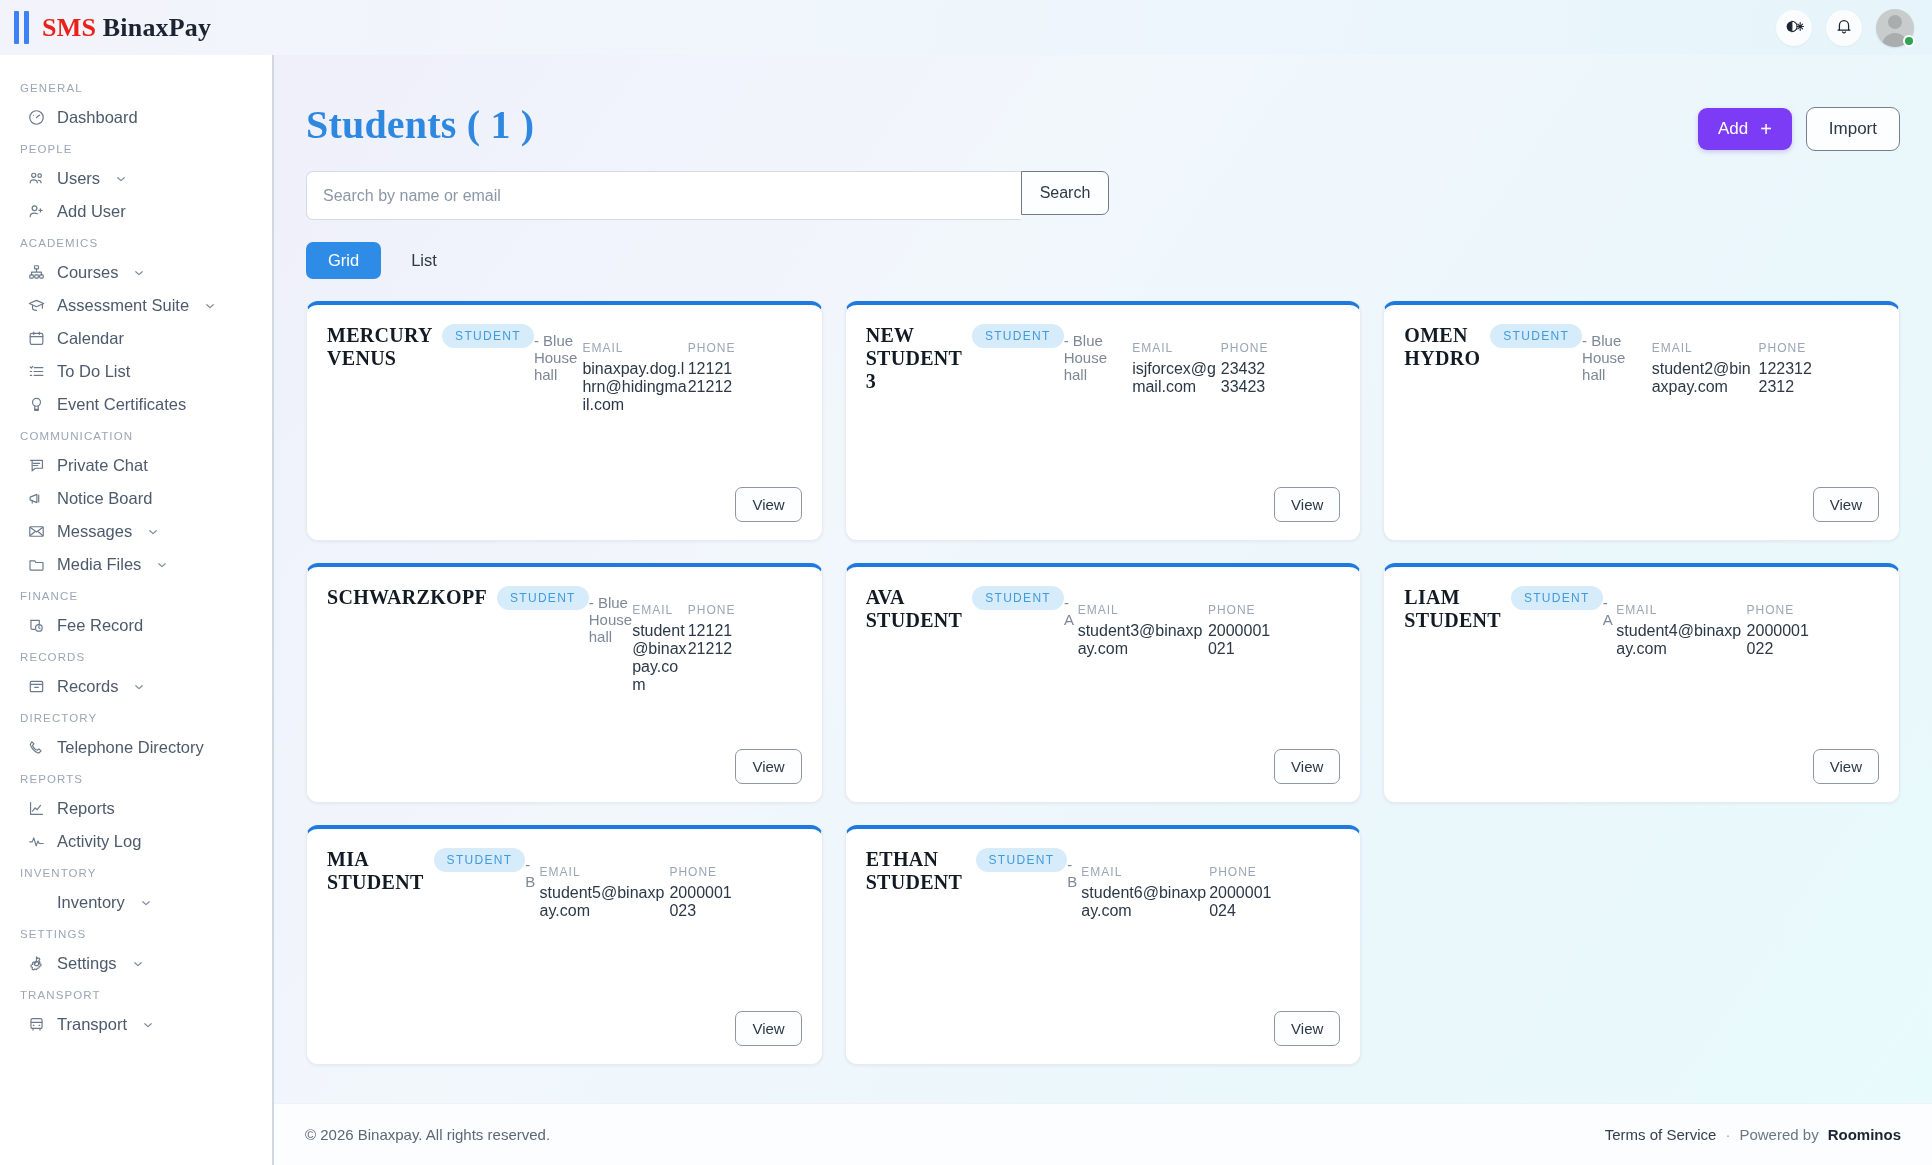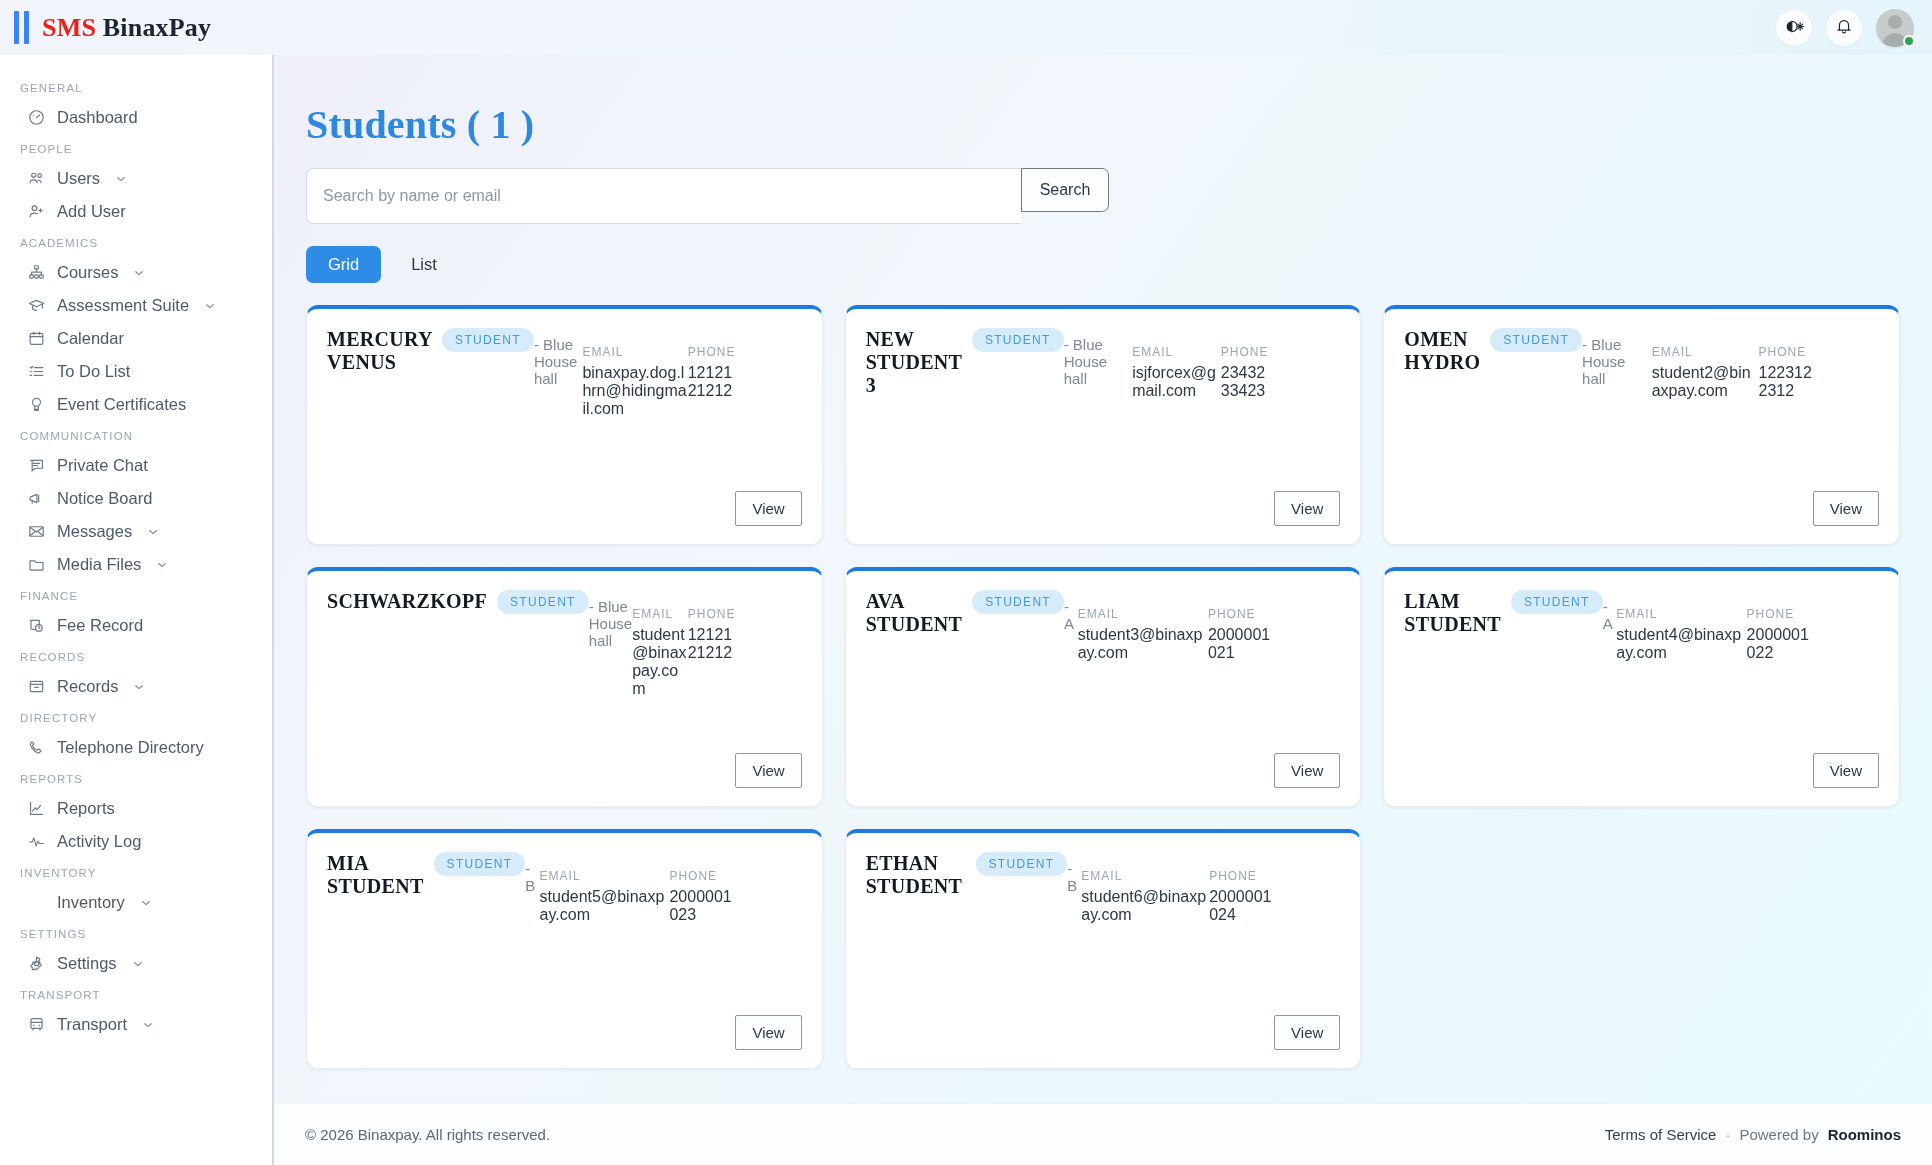--- a/index.html
+++ b/index.html
@@ -99,21 +99,21 @@
   .btn-add .plus { font-size: 20px; line-height: 1; font-weight: 400; }
   .btn-import {
     background: #fdfeff; color: #2b3847; border: 1px solid #76818f; border-radius: 9px;
     font-size: 17px; padding: 11px 22px; cursor: pointer;
     font-family: "Liberation Sans", sans-serif;
   }
 
   
   .search-row { margin-top: 20px; display: flex; width: 803px; }
   .search-input {
-    flex: 1; height: 56px; border: 1px solid #d4dbe4; border-right: none;
+    flex: 1; height: 49px; border: 1px solid #d4dbe4; border-right: none;
     border-radius: 7px 0 0 7px; background: #ffffff;
     padding: 0 16px; font-size: 16px; color: #2b3847;
     font-family: "Liberation Sans", sans-serif; outline: none;
   }
   .search-input::placeholder { color: #8b97a6; }
   .search-btn {
     height: 44px; min-width: 88px; border: 1px solid #6f7b8a;
     border-radius: 0 7px 7px 0; background: #fdfeff;
     font-size: 16px; color: #2b3847; cursor: pointer;
     font-family: "Liberation Sans", sans-serif;
@@ -152,21 +152,21 @@
     background: #d7ecfa; color: #3f9ade;
     font-size: 12px; letter-spacing: 1.3px;
     padding: 5px 13px; border-radius: 20px; white-space: nowrap;
   }
   .card-hall { margin-top: 8px; font-size: 15px; color: #7d8896; }
   .field { margin-top: 17px; }
   .field-label { font-size: 12px; letter-spacing: 1px; color: #9aa6b5; text-transform: uppercase; }
   .field-value { margin-top: 5px; font-size: 16px; color: #2b3847; word-break: break-all; }
   .card-actions { margin-top: auto; padding-top: 18px; }
   .btn-view {
-    border: 1px solid #8d97a4; background: #fdfeff; border-radius: 2px;
+    border: 1px solid #8d97a4; background: #fdfeff; border-radius: 7px;
     font-size: 15px; padding: 8px 16px; color: #2b3847; cursor: pointer;
     font-family: "Liberation Sans", sans-serif;
   }
 
   
   .footer {
     margin: 28px 0 0 0;
     background: #fbfdfe;
     border-top: 1px solid #eef2f6;
     padding: 22px 31px;
@@ -476,20 +476,27 @@
             </svg>
           </span>
         </div>
       </div>
 
     <div class="main">
       <div class="main-inner">
 
         <div class="page-head">
           <div class="page-title">Students ( 1 )</div>
+          <div class="head-actions">
+            <button class="btn-add">
+              <span>Add</span>
+              <span class="plus">+</span>
+            </button>
+            <button class="btn-import">Import</button>
+          </div>
         </div>
 
         <div class="search-row">
           <input class="search-input" type="text" placeholder="Search by name or email" style="">
           <button class="search-btn">Search</button>
         </div>
 
         <div class="tabs" id="view-tabs">
             <button class="tab active">Grid</button>
             <button class="tab">List</button>

